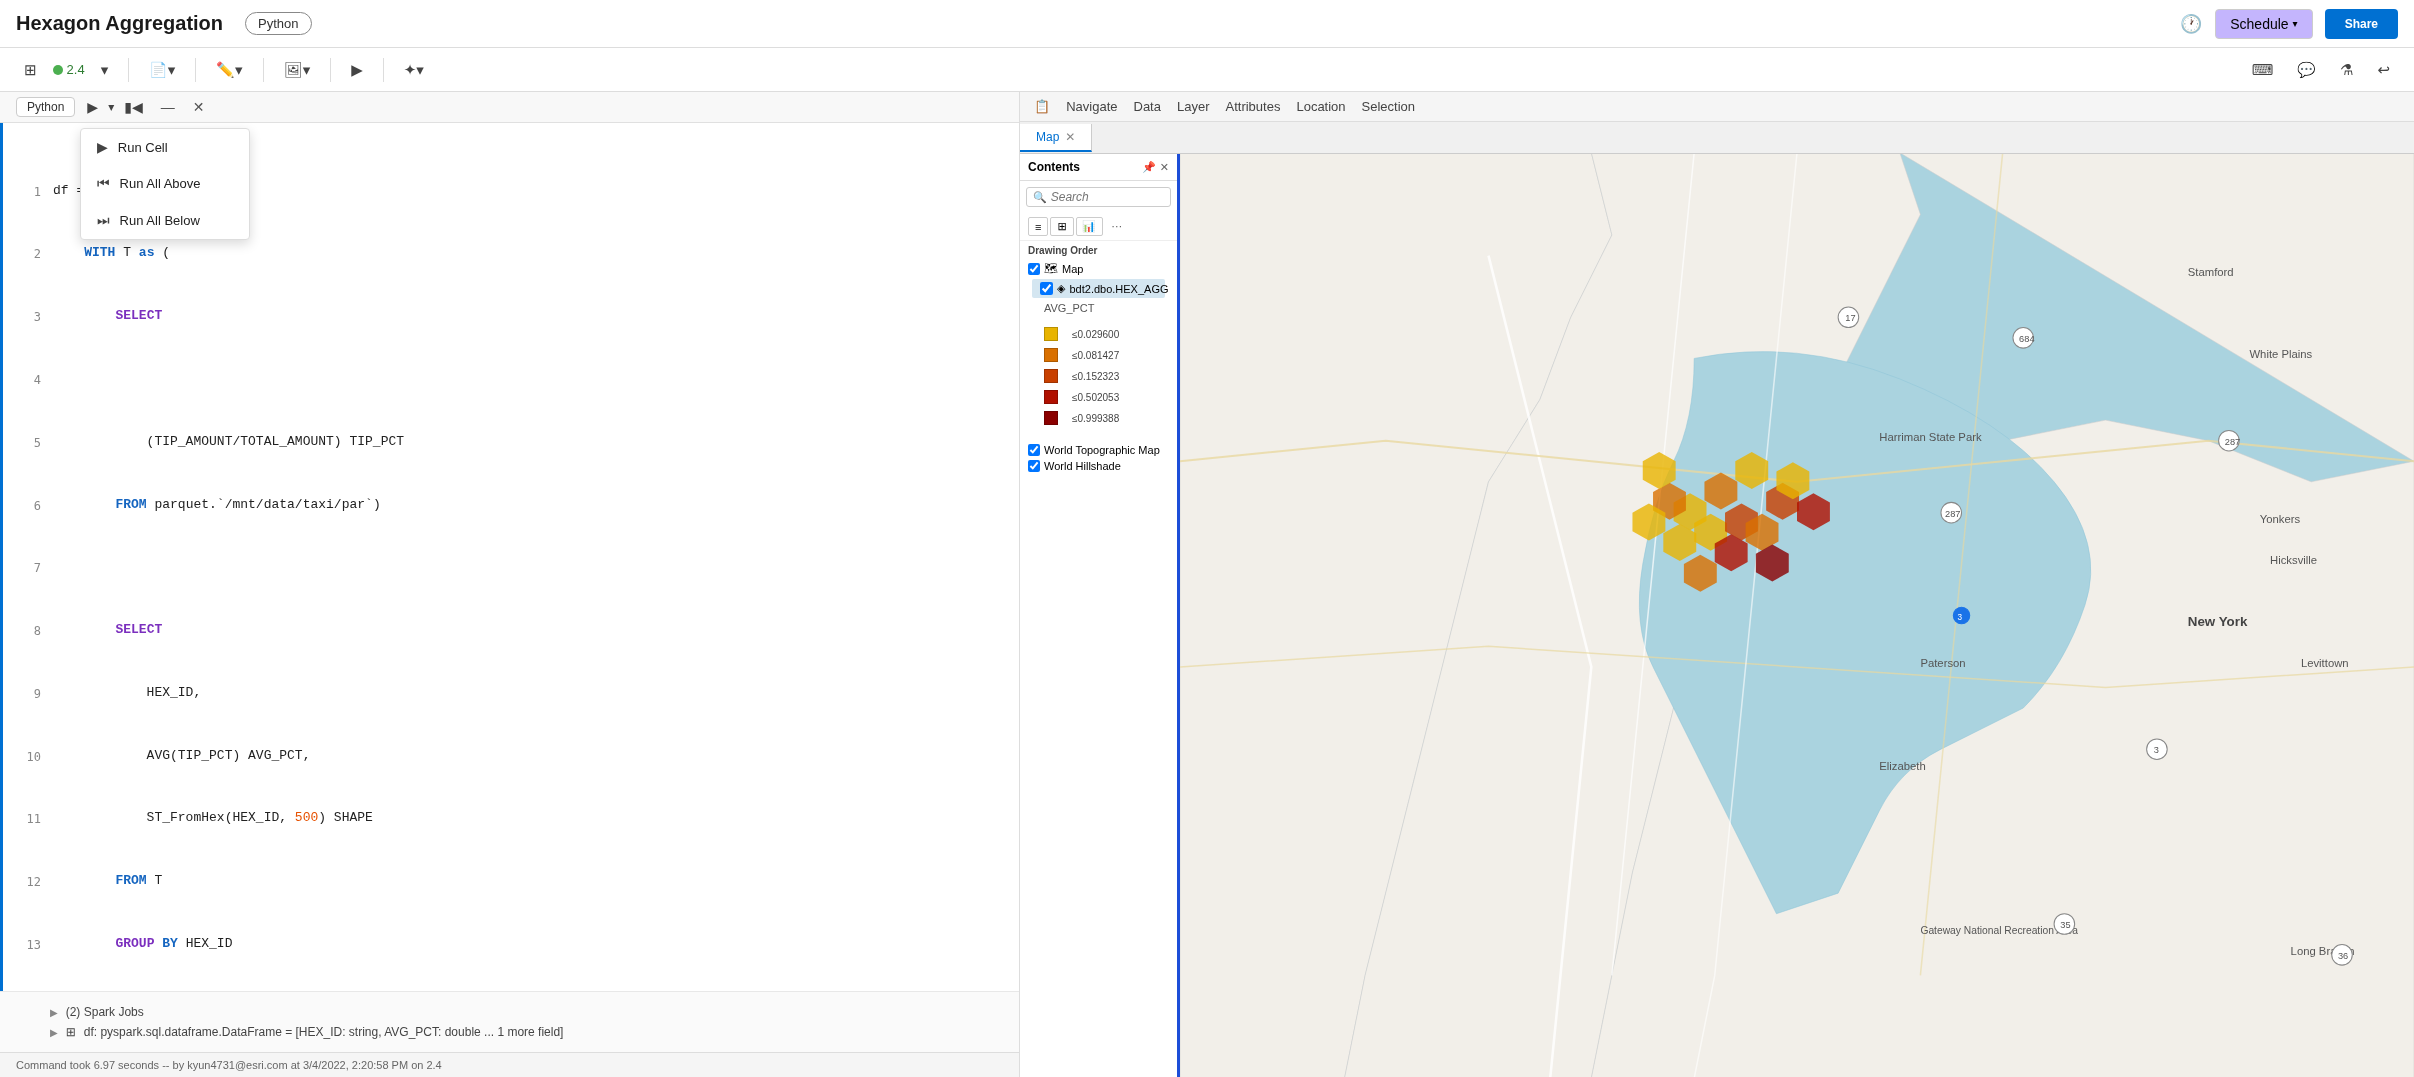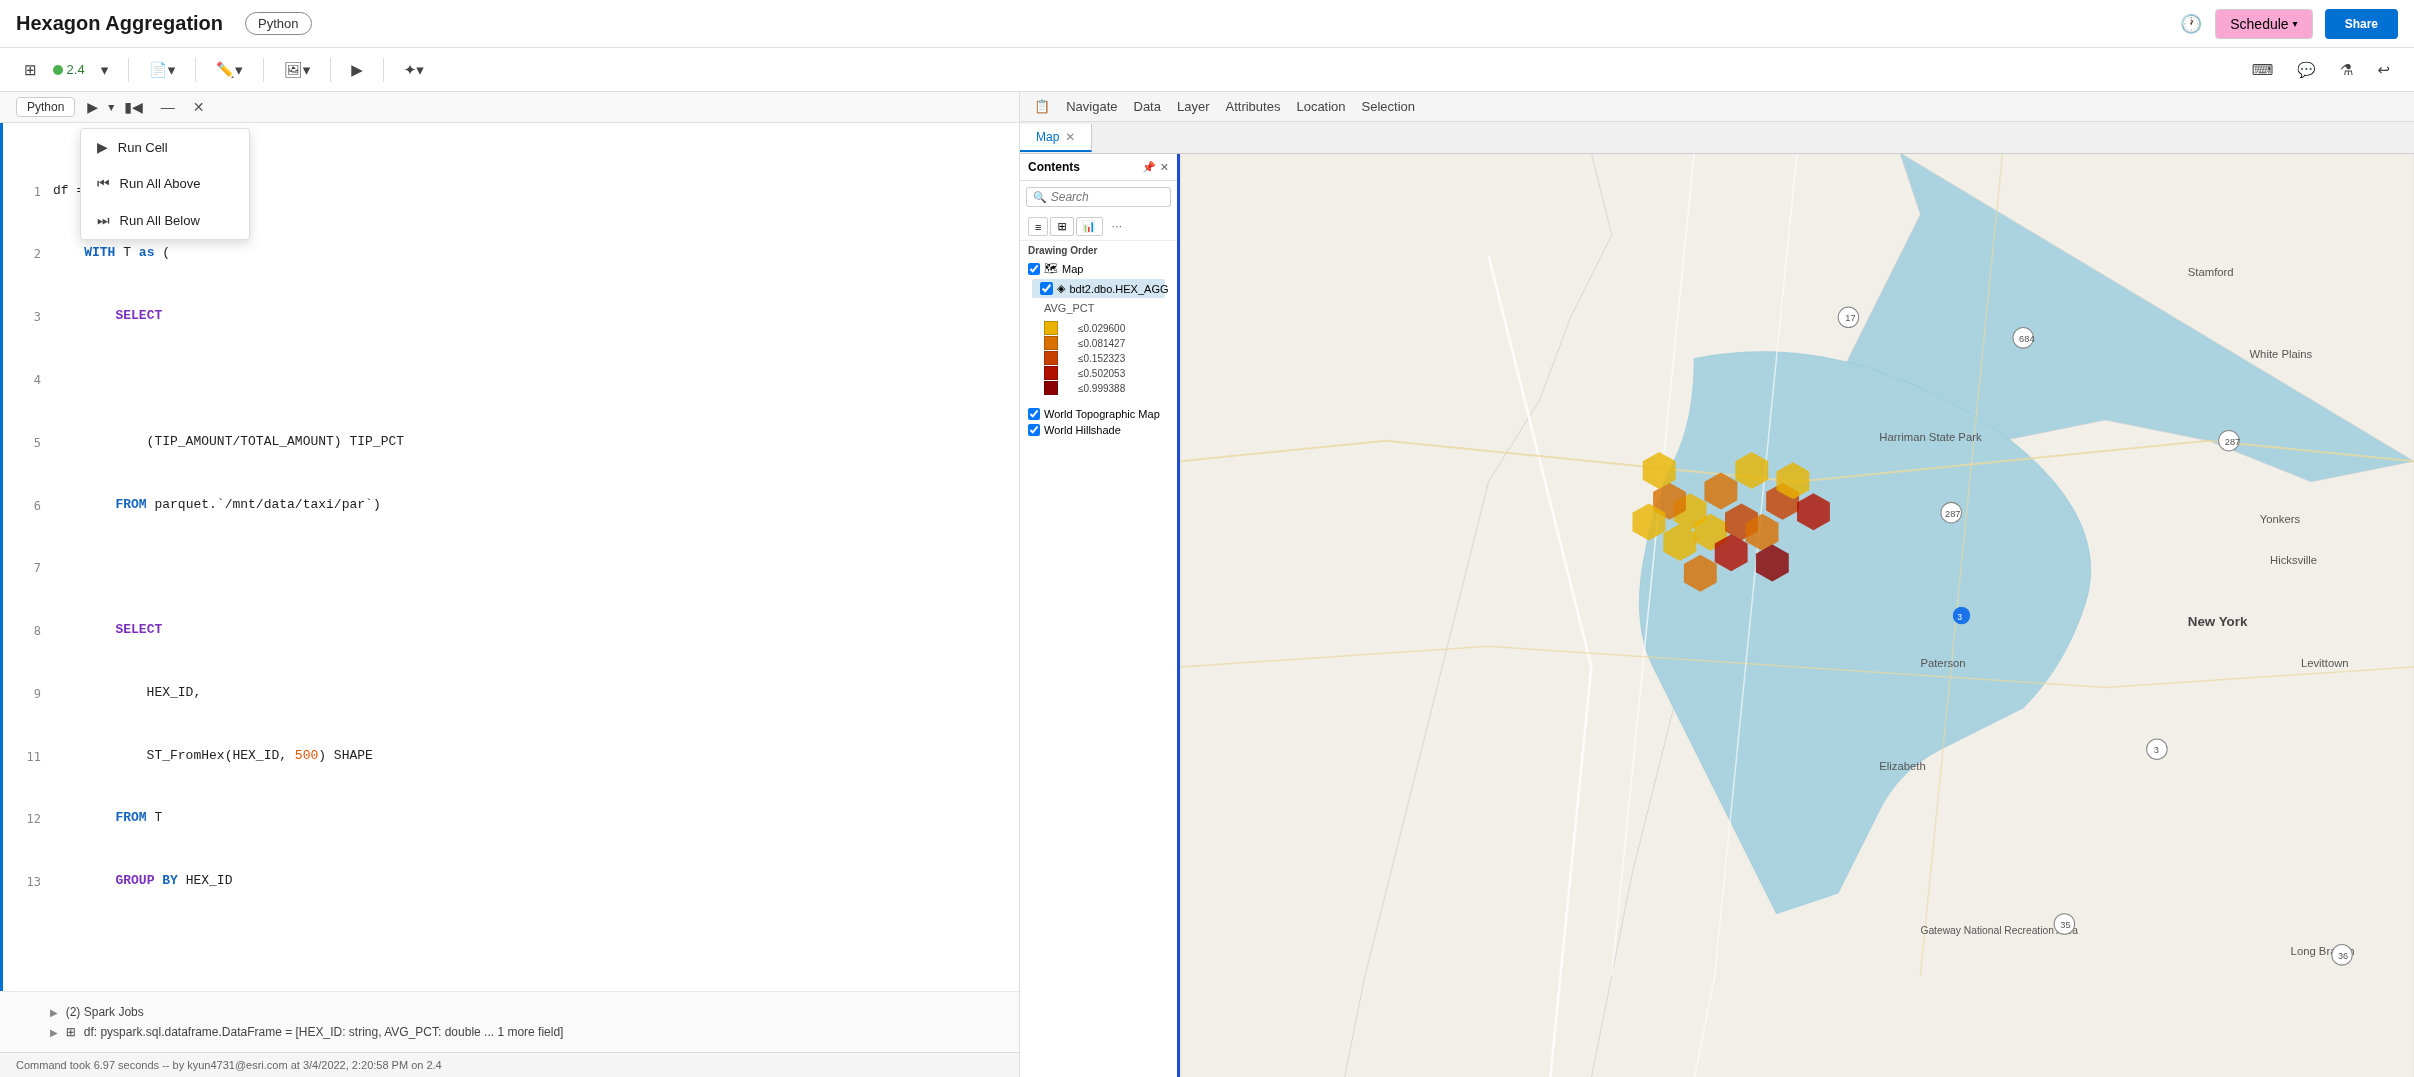--- a/index.html
+++ b/index.html
@@ -10,21 +10,21 @@
       display: flex; align-items: center; background: #fff; border-bottom: 1px solid #ddd;
       padding: 8px 16px; height: 48px; gap: 12px;
     }
     .notebook-title { font-size: 20px; font-weight: 700; color: #1a1a1a; margin-right: 10px; }
     .lang-badge {
       border: 1px solid #888; border-radius: 20px; padding: 3px 12px;
       font-size: 13px; color: #333;
     }
     .top-bar-spacer { flex: 1; }
     .schedule-btn {
-      border: 1px solid #ccc; border-radius: 4px; background: #f9a8d4;
+      border: 1px solid #ccc; border-radius: 4px; background: #c4b5fd;
       padding: 6px 14px; font-size: 14px; cursor: pointer; display: flex; align-items: center; gap: 4px;
     }
     .share-btn {
       background: #0070D2; color: #fff; border: none; border-radius: 4px;
       padding: 8px 20px; font-size: 12px; cursor: pointer; font-weight: 600;
     }
     .clock-icon { font-size: 18px; color: #555; cursor: pointer; }
 
     
     .toolbar {
@@ -165,21 +165,21 @@
 
     
     .layer-item {
       background: #d4e6f1; padding: 3px 8px; margin: 2px 4px; border-radius: 2px;
       font-size: 11px; cursor: pointer; display: flex; align-items: center; gap: 4px;
     }
     .layer-sub { padding: 2px 16px; font-size: 11px; color: #555; }
 
     
     .legend { padding: 4px 16px; }
-    .legend-item { display: flex; align-items: center; gap: 20px; font-size: 10px; color: #444; margin: 1px 0; }
+    .legend-item { display: flex; align-items: center; gap: 14px; font-size: 10px; color: #444; margin: 7px 0; }
     .legend-color { width: 14px; height: 14px; border: 1px solid rgba(0,0,0,0.2); }
     .map-view {
       flex: 1; position: relative; overflow: hidden;
       background: #aad3df;
     }
 
     
     .map-svg { width: 100%; height: 100%; }
 
     .right-split { display: flex; flex: 1; overflow: hidden; }
@@ -261,20 +261,21 @@
         <div class="cell-code" style="padding: 8px 16px 8px 0; white-space: pre;">
           <div style="display:flex;"><span class="cell-number">1</span><span class="plain">df = (spark.sql(</span><span class="str">'''</span></div>
           <div style="display:flex;"><span class="cell-number">2</span><span class="plain">    <span class="kw2">WITH</span> T <span class="kw2">as</span> (</span></div>
           <div style="display:flex;"><span class="cell-number">3</span><span class="plain">        <span class="kw">SELECT</span></span></div>
           <div style="display:flex;"><span class="cell-number">4</span></div>
           <div style="display:flex;"><span class="cell-number">5</span><span class="plain">            (TIP_AMOUNT/TOTAL_AMOUNT) TIP_PCT</span></div>
           <div style="display:flex;"><span class="cell-number">6</span><span class="plain">        <span class="kw2">FROM</span> parquet.`/mnt/data/taxi/par`)</span></div>
           <div style="display:flex;"><span class="cell-number">7</span><span class="plain">&nbsp;</span></div>
           <div style="display:flex;"><span class="cell-number">8</span><span class="plain">        <span class="kw">SELECT</span></span></div>
           <div style="display:flex;"><span class="cell-number">9</span><span class="plain">            HEX_ID,</span></div>
+          <div style="display:flex;"><span class="cell-number">10</span><span class="plain">            AVG(TIP_PCT) AVG_PCT,</span></div>
           <div style="display:flex;"><span class="cell-number">11</span><span class="plain">            ST_FromHex(HEX_ID, <span class="num">500</span>) SHAPE</span></div>
           <div style="display:flex;"><span class="cell-number">12</span><span class="plain">        <span class="kw2">FROM</span> T</span></div>
           <div style="display:flex;"><span class="cell-number">13</span><span class="plain">        <span class="kw">GROUP</span> <span class="kw2">BY</span> HEX_ID</span></div>
           
           
           
           
         </div>
       </div>
     </div>

